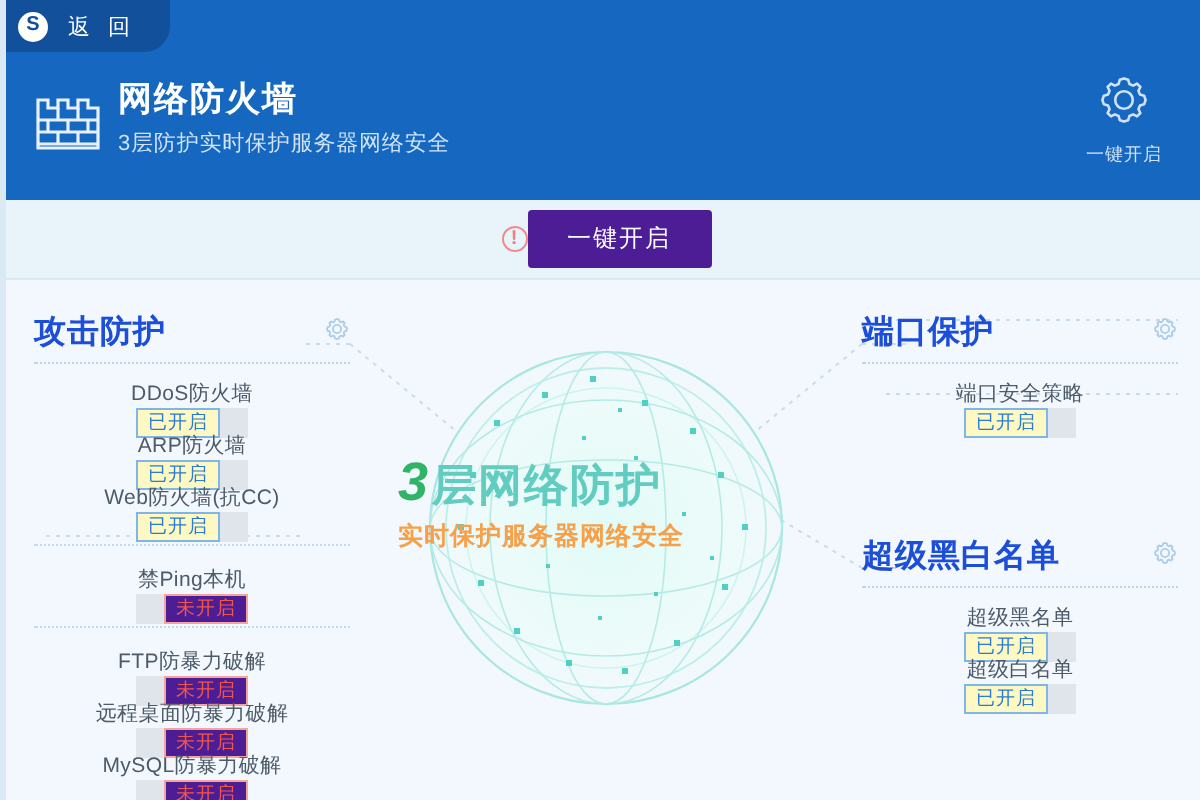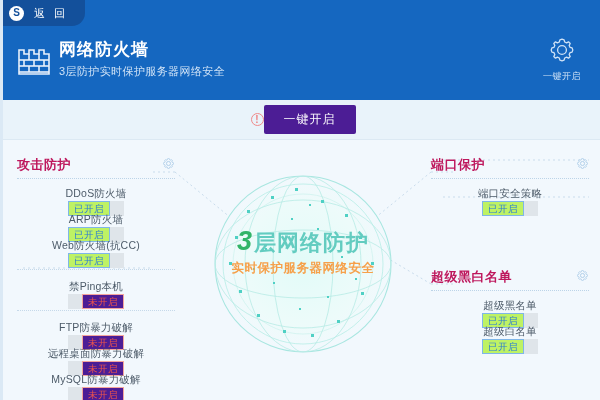--- a/index.html
+++ b/index.html
@@ -110,21 +110,21 @@
   }
 
   
   .globe-wrap {
     position: absolute; left: 196px; top: 152px;
     width: 208px; height: 235px;
     pointer-events: none;
   }
   .globe-text {
     position: absolute; left: 0; top: 76px;
-    width: 208px; text-align: center;
+    width: 208px; text-align: left;
   }
   .gt-line1 {
     font-size: 22px; font-weight: bold;
     color: #63ccc0; letter-spacing: 1px;
     white-space: nowrap; line-height: 26px;
   }
   .gt-line1 .num {
     font-size: 27px; color: #32b468;
     font-style: italic; font-weight: bold;
     margin-right: 1px;
@@ -139,21 +139,21 @@
   .panel { position: absolute; }
   .panel-left  { left: 14px;  top: 156px; width: 158px; }
   .panel-pr    { left: 428px; top: 156px; width: 158px; text-align: center; }
   .panel-bl    { left: 428px; top: 268px; width: 158px; }
 
   .sec-head {
     display: flex; align-items: center; justify-content: space-between;
     padding-bottom: 4px;
   }
   .sec-title {
-    font-size: 13px; font-weight: bold; color: #be185d;
+    font-size: 16px; font-weight: bold; color: #1d4ed8;
     letter-spacing: 0.5px;
   }
   .sec-rule {
     height: 1px;
     border-top: 1px dotted #bcd4e8;
     margin-bottom: 8px;
   }
 
   .row {
     display: flex; align-items: center; justify-content: space-between;
@@ -173,21 +173,21 @@
     flex: 0 0 auto; cursor: pointer;
     overflow: hidden;
   }
   .sw .pill {
     flex: 0 0 42px;
     display: flex; align-items: center; justify-content: center;
     font-size: 9.5px; letter-spacing: 0.5px;
     line-height: 1;
   }
   .sw .knob { flex: 1 1 auto; background: #dfe5ea; }
-  .sw.on .pill  { background: #bef264; color: #2a7bd4; border: 1px solid #7fb6e8; order: 1; }
+  .sw.on .pill  { background: #fef9c3; color: #2a7bd4; border: 1px solid #7fb6e8; order: 1; }
   .sw.on .knob  { order: 2; }
   .sw.off .pill { background: #4c1d95; color: #f2564a; border: 1px solid #f4a49c; order: 2; }
   .sw.off .knob { order: 1; }
 
   .group-divider {
     border-top: 1px dotted #c6d9ea;
     margin: 8px 0 10px 0;
   }
 
   

